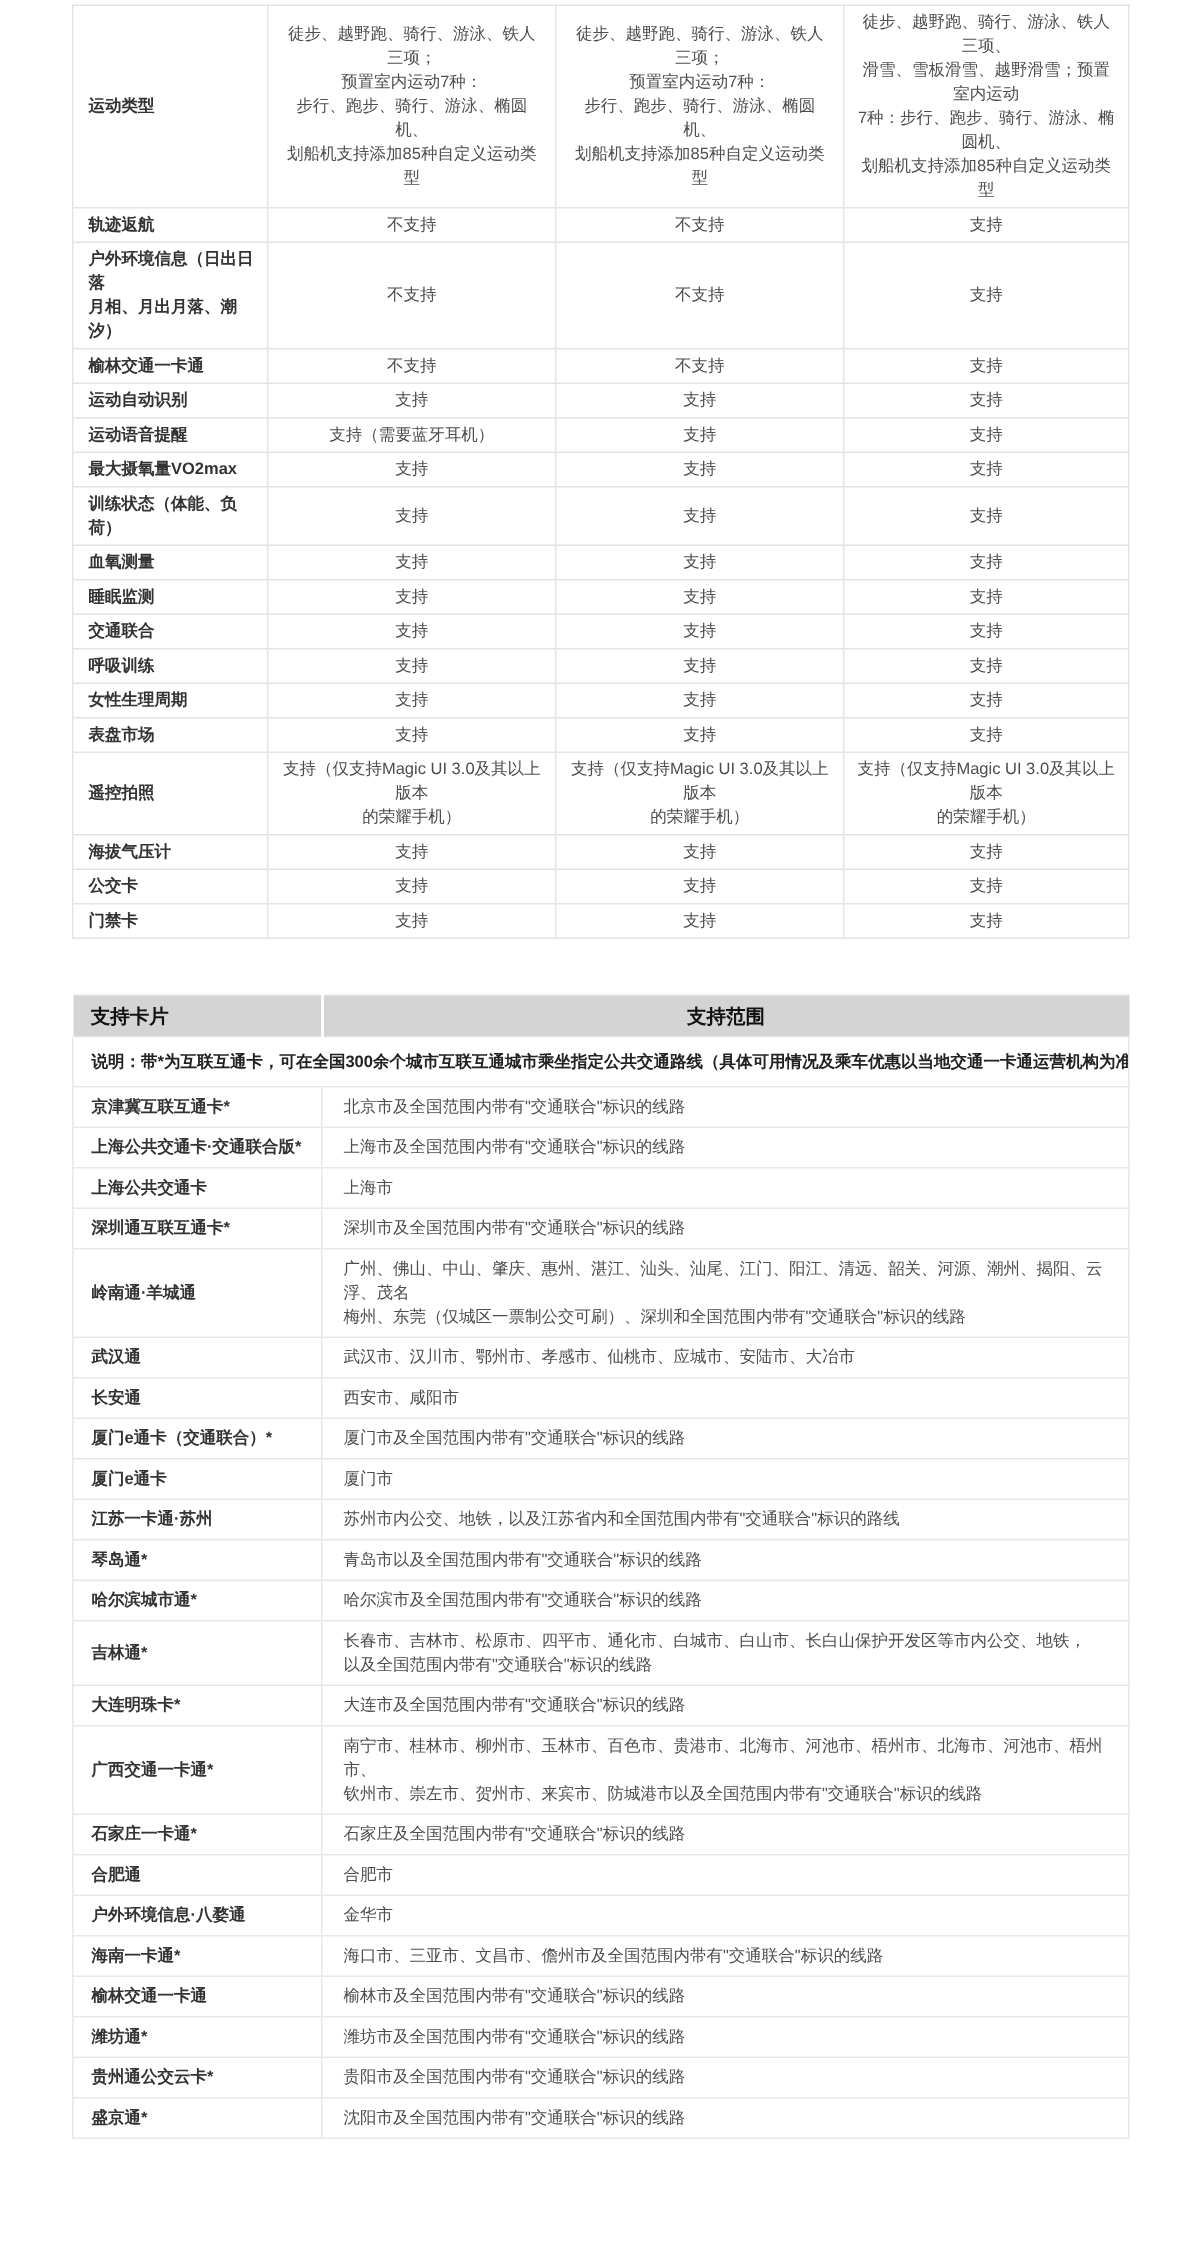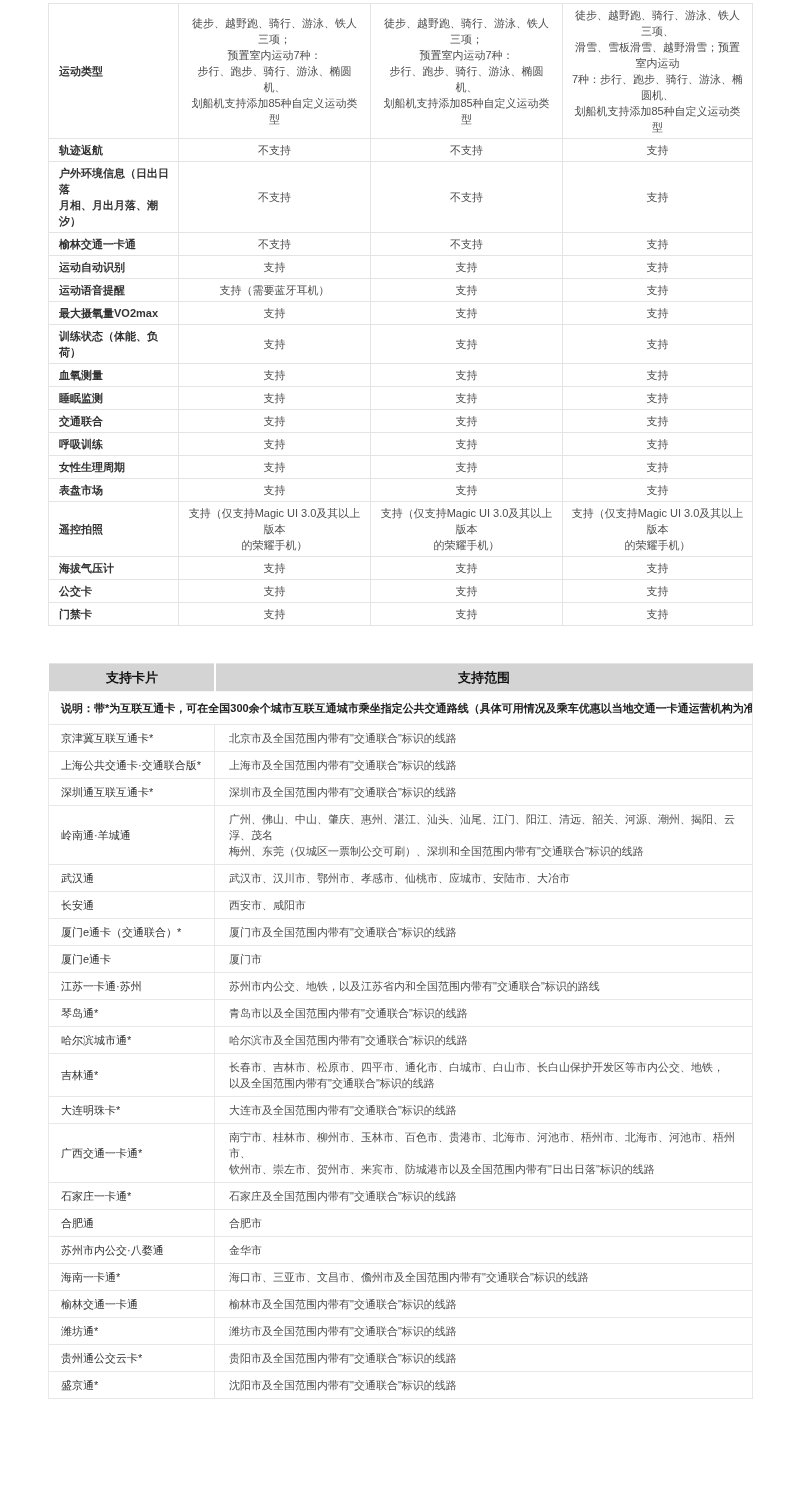--- a/index.html
+++ b/index.html
@@ -34,32 +34,32 @@
   
   .card-table{
     width:704px;margin:37px 0 0 48px;
   }
   .card-table th{
     background:#d4d4d4;color:#111111;
     font-size:13px;font-weight:bold;line-height:15px;
     padding:6px 10px;vertical-align:middle;
     border-top:1px solid #e4e4e4;border-bottom:1px solid #f5f5f5;
   }
-  .card-table th.hdr-card{text-align:center;padding-left:12px;width:166px;}
+  .card-table th.hdr-card{text-align:left;padding-left:12px;width:166px;}
   .card-table th.hdr-range{text-align:center;border-left:2px solid #ffffff;}
   .card-table td{
     border:1px solid #e8e8e8;
     font-size:11px;line-height:16px;vertical-align:middle;
   }
   .card-table td.note{
     font-weight:bold;color:#222222;
     padding:8px 10px 8px 12px;white-space:nowrap;overflow:hidden;
   }
   .card-table td.card-name{
-    font-weight:normal;color:#333333;
+    font-weight:bold;color:#333333;
     text-align:left;padding:5px 8px 5px 12px;
   }
   .card-table td.card-range{
     color:#4d4d4d;text-align:left;padding:5px 10px 5px 14px;
     white-space:pre-line;
   }
 </style>
 </head>
 <body>
 
@@ -214,20 +214,24 @@
       </tr>
       <tr>
         <td class="card-name">京津冀互联互通卡*</td>
         <td class="card-range">北京市及全国范围内带有"交通联合"标识的线路</td>
       </tr>
       <tr>
         <td class="card-name">上海公共交通卡·交通联合版*</td>
         <td class="card-range">上海市及全国范围内带有"交通联合"标识的线路</td>
       </tr>
       <tr>
+        <td class="card-name">上海公共交通卡</td>
+        <td class="card-range">上海市</td>
+      </tr>
+      <tr>
         <td class="card-name">深圳通互联互通卡*</td>
         <td class="card-range">深圳市及全国范围内带有"交通联合"标识的线路</td>
       </tr>
       <tr>
         <td class="card-name">岭南通·羊城通</td>
         <td class="card-range">广州、佛山、中山、肇庆、惠州、湛江、汕头、汕尾、江门、阳江、清远、韶关、河源、潮州、揭阳、云浮、茂名
 梅州、东莞（仅城区一票制公交可刷）、深圳和全国范围内带有"交通联合"标识的线路</td>
       </tr>
       <tr>
         <td class="card-name">武汉通</td>
@@ -262,32 +266,32 @@
         <td class="card-range">长春市、吉林市、松原市、四平市、通化市、白城市、白山市、长白山保护开发区等市内公交、地铁，
 以及全国范围内带有"交通联合"标识的线路</td>
       </tr>
       <tr>
         <td class="card-name">大连明珠卡*</td>
         <td class="card-range">大连市及全国范围内带有"交通联合"标识的线路</td>
       </tr>
       <tr>
         <td class="card-name">广西交通一卡通*</td>
         <td class="card-range">南宁市、桂林市、柳州市、玉林市、百色市、贵港市、北海市、河池市、梧州市、北海市、河池市、梧州市、
-钦州市、崇左市、贺州市、来宾市、防城港市以及全国范围内带有"日出日落"标识的线路</td>
+钦州市、崇左市、贺州市、来宾市、防城港市以及全国范围内带有"交通联合"标识的线路</td>
       </tr>
       <tr>
         <td class="card-name">石家庄一卡通*</td>
         <td class="card-range">石家庄及全国范围内带有"交通联合"标识的线路</td>
       </tr>
       <tr>
         <td class="card-name">合肥通</td>
         <td class="card-range">合肥市</td>
       </tr>
       <tr>
-        <td class="card-name">苏州市内公交·八婺通</td>
+        <td class="card-name">户外环境信息·八婺通</td>
         <td class="card-range">金华市</td>
       </tr>
       <tr>
         <td class="card-name">海南一卡通*</td>
         <td class="card-range">海口市、三亚市、文昌市、儋州市及全国范围内带有"交通联合"标识的线路</td>
       </tr>
       <tr>
         <td class="card-name">榆林交通一卡通</td>
         <td class="card-range">榆林市及全国范围内带有"交通联合"标识的线路</td>
       </tr>

